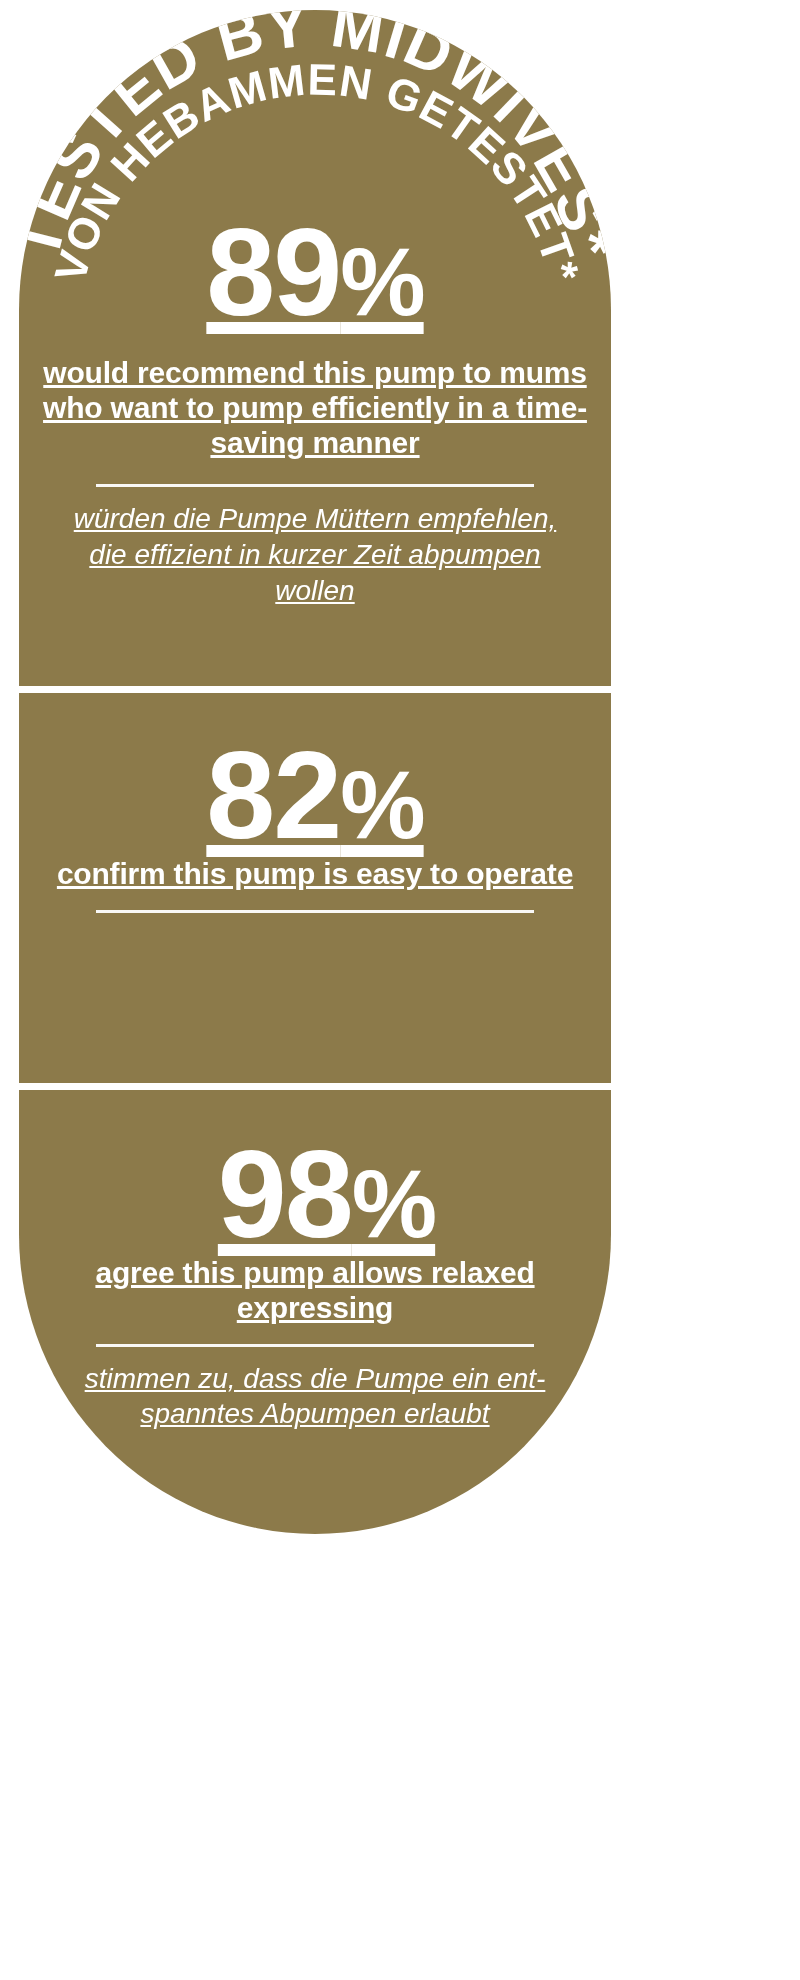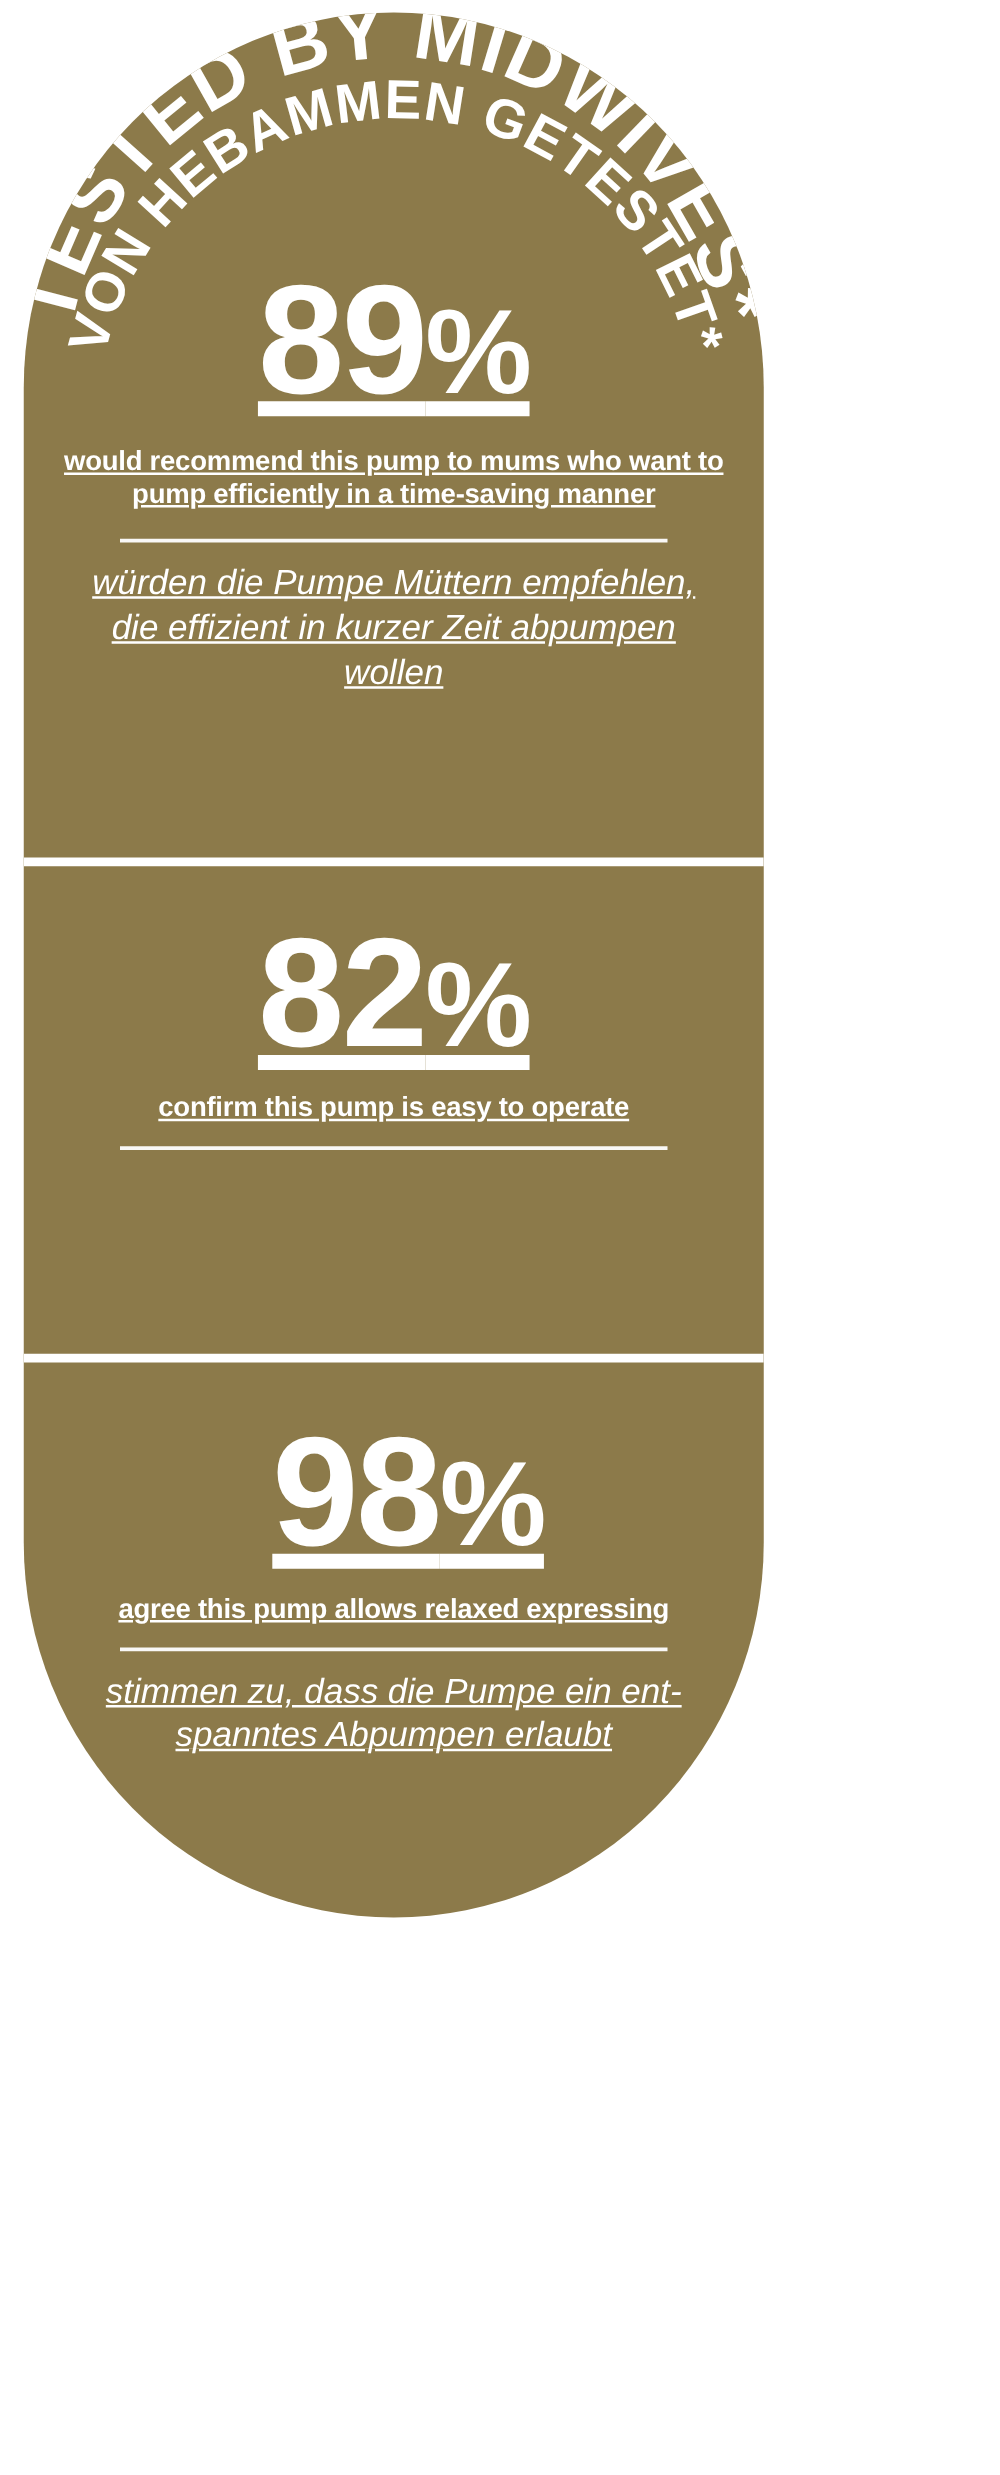--- a/index.html
+++ b/index.html
@@ -70,21 +70,21 @@
     font-weight: bold;
     font-size: 124px;
     line-height: 1;
     letter-spacing: -2px;
     margin: 0;
   }
   .pct .sym { font-size: 96px; }
 
   .en {
     font-weight: bold;
-    font-size: 22px;
+    font-size: 30px;
     line-height: 1.16;
     margin: 0;
     padding: 0 0;
     letter-spacing: -0.2px;
   }
 
   .rule {
     width: 438px;
     height: 3px;
     background: #ffffff;
@@ -100,24 +100,24 @@
     padding: 0 40px;
     text-align: center;
   }
 
   
   .panel-1 .pct { padding-top: 200px; }
   .panel-1 .en { margin-top: 22px; }
   .panel-1 .rule { margin-top: 24px; }
 
   .panel-2 .pct { padding-top: 40px; }
-  .panel-2 .en { margin-top: 16px; }
+  .panel-2 .en { }
 
   .panel-3 .pct { padding-top: 42px; padding-left: 23px; }
-  .panel-3 .en { margin-top: 18px; }
+  .panel-3 .en { }
   .panel-3 .de { padding: 0 60px; }
 </style>
 </head>
 <body>
 
 <div class="badge">
 
   <div class="arch">
     <svg width="592" height="330" viewBox="0 0 592 330" aria-hidden="true">
       <defs>

